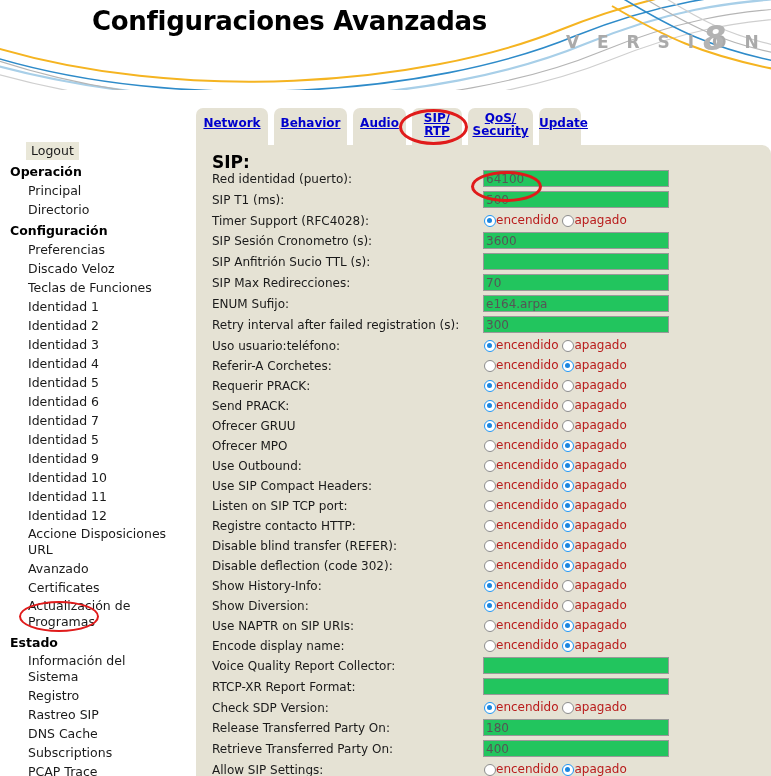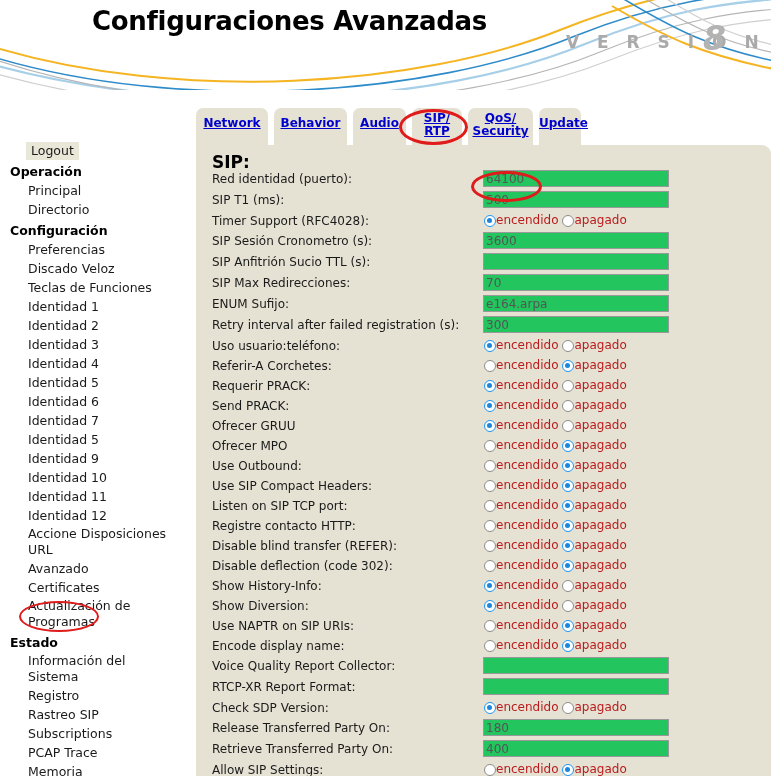--- a/index.html
+++ b/index.html
@@ -296,20 +296,21 @@
       <div class="nav-item">Identidad 11</div>
       <div class="nav-item">Identidad 12</div>
       <div class="nav-item two-line">Accione Disposiciones URL</div>
       <div class="nav-item">Avanzado</div>
       <div class="nav-item">Certificates</div>
       <div class="nav-item two-line">Actualización de Programas</div>
       <div class="nav-group">Estado</div>
       <div class="nav-item two-line">Información del Sistema</div>
       <div class="nav-item">Registro</div>
       <div class="nav-item">Rastreo SIP</div>
+      <div class="nav-item">DNS Cache</div>
       <div class="nav-item">Subscriptions</div>
       <div class="nav-item">PCAP Trace</div>
       <div class="nav-item">Memoria</div>
       <div class="nav-item">Disposiciones</div>
       <div class="nav-group">Manual</div>
     </div>
   <div id="ellipse-avanzado"></div>
 </div>
 
 <div id="main">

